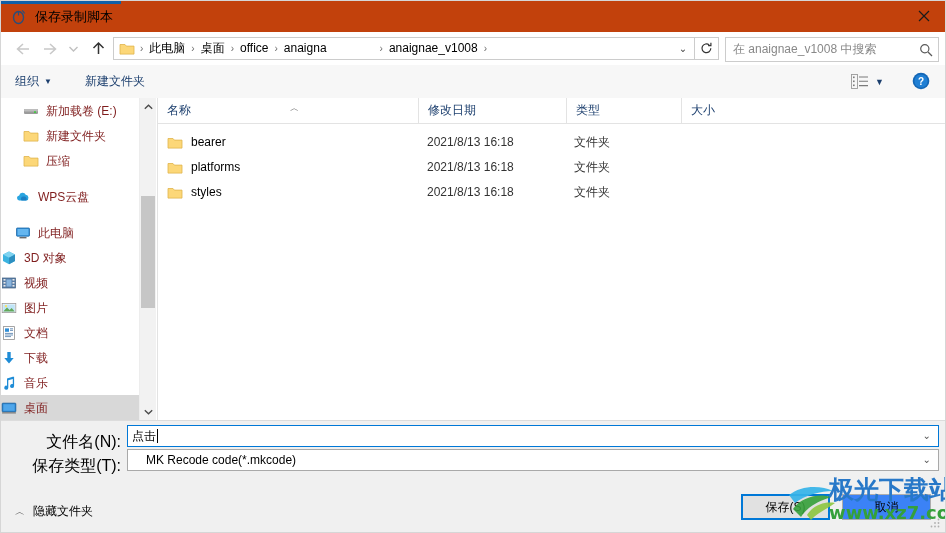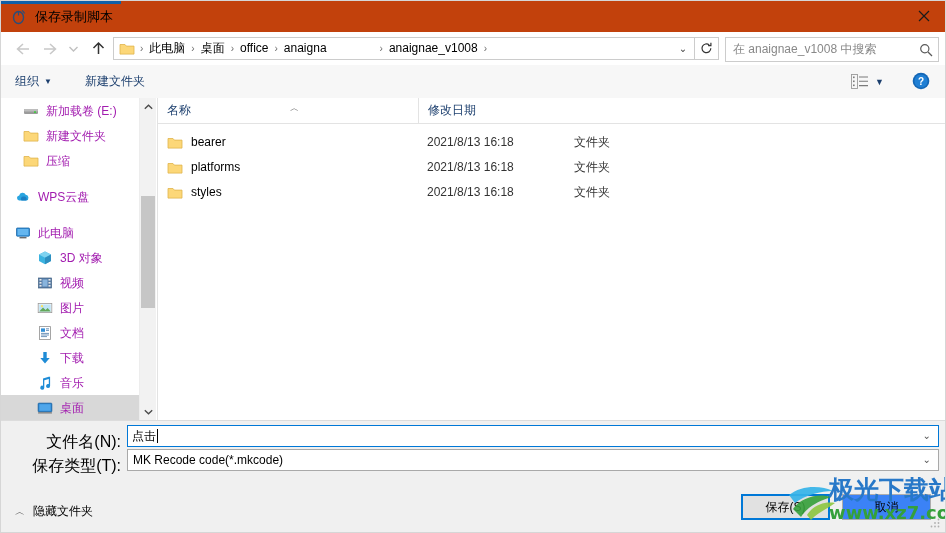--- a/index.html
+++ b/index.html
@@ -222,36 +222,36 @@
     overflow: hidden;
     background: #ffffff;
   }
   .side-item {
     position: relative;
     height: 25px;
     display: flex;
     align-items: center;
     white-space: nowrap;
     font-size: 12px;
-    color: #a21caf;
+    color: #7f1d1d;
   }
   .side-item.selected {
     background: #d8d8d8;
   }
   .side-ico {
     flex: 0 0 auto;
     width: 16px; height: 16px;
     margin-right: 7px;
     display: flex;
     align-items: center;
     justify-content: center;
   }
   .side-label { line-height: 16px; }
   .indent-1 { padding-left: 22px; }
-  .indent-2 { padding-left: 36px; }
+  .indent-2 { }
   .side-gap { height: 11px; }
 
   
   .side-scroll {
     position: absolute;
     left: 138px; top: 0;
     width: 17px; height: 322px;
     background: #f2f2f2;
     border-left: 1px solid #ededed;
     box-sizing: border-box;
@@ -389,21 +389,21 @@
     position: absolute;
     left: 126px; top: 448px;
     width: 812px; height: 22px;
     box-sizing: border-box;
     border: 1px solid #a9a9a9;
     background: #ffffff;
     display: flex;
     align-items: center;
   }
   .savetype-value {
-    padding-left: 5px;
+    padding-left: 18px;
     font-size: 12px;
     color: #000;
     line-height: 20px;
     white-space: nowrap;
   }
 
   
   .footer {
     position: absolute;
     left: 0; top: 491px;
@@ -744,20 +744,22 @@
       </div>
     </div>
 
     <div class="filepane">
       <div class="col-head">
         <div class="col-cell first" style="left:0; width:260px;">
           <span>名称</span>
           <span class="sort-caret">︿</span>
         </div>
         <div class="col-cell" style="left:260px; width:148px;">修改日期</div>
+        <div class="col-cell" style="left:408px; width:115px;">类型</div>
+        <div class="col-cell" style="left:523px; width:86px;">大小</div>
       </div>
 
       <div class="row" style="top:33px;">
         <div class="cell cell-name">
           <span class="folder-ico">
             <svg width="16" height="14" viewBox="0 0 16 14">
                 <path d="M1 2.5 h5 l1.4 1.6 H15 v8 H1 Z" fill="#fcd778" stroke="#e0b44c" stroke-width="0.8"></path>
               </svg>
           </span>
           <span>bearer</span>

